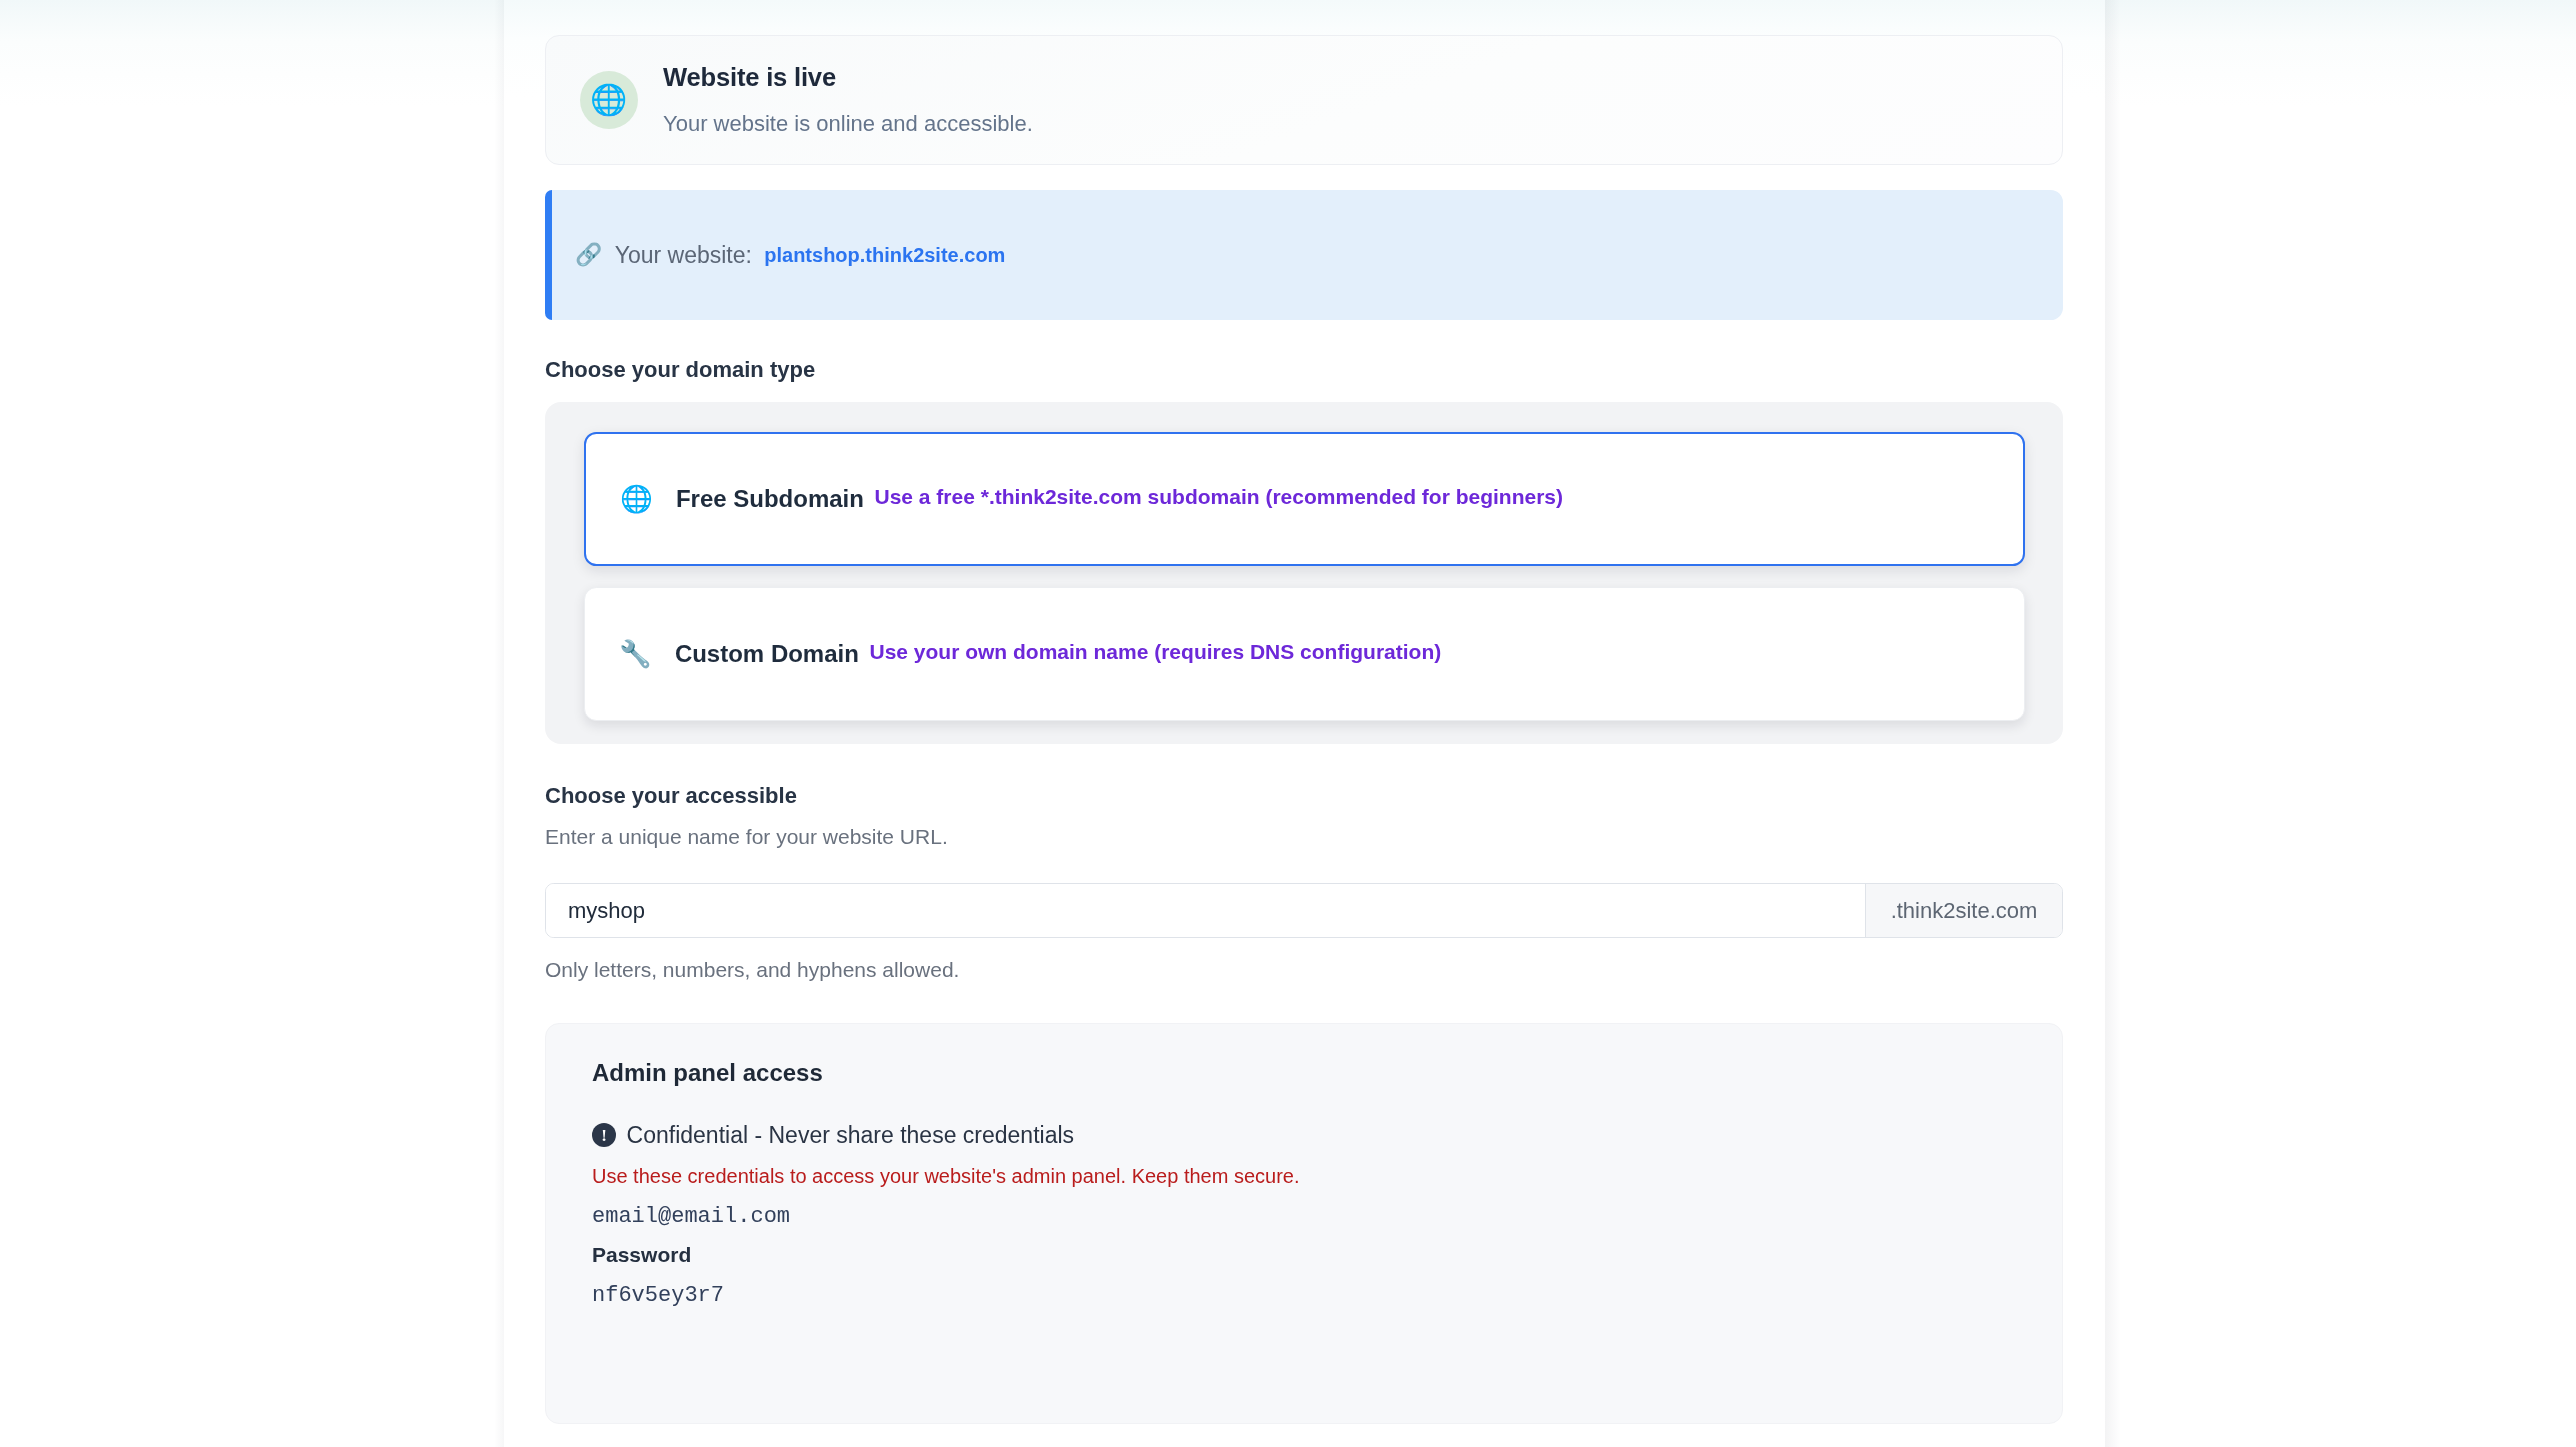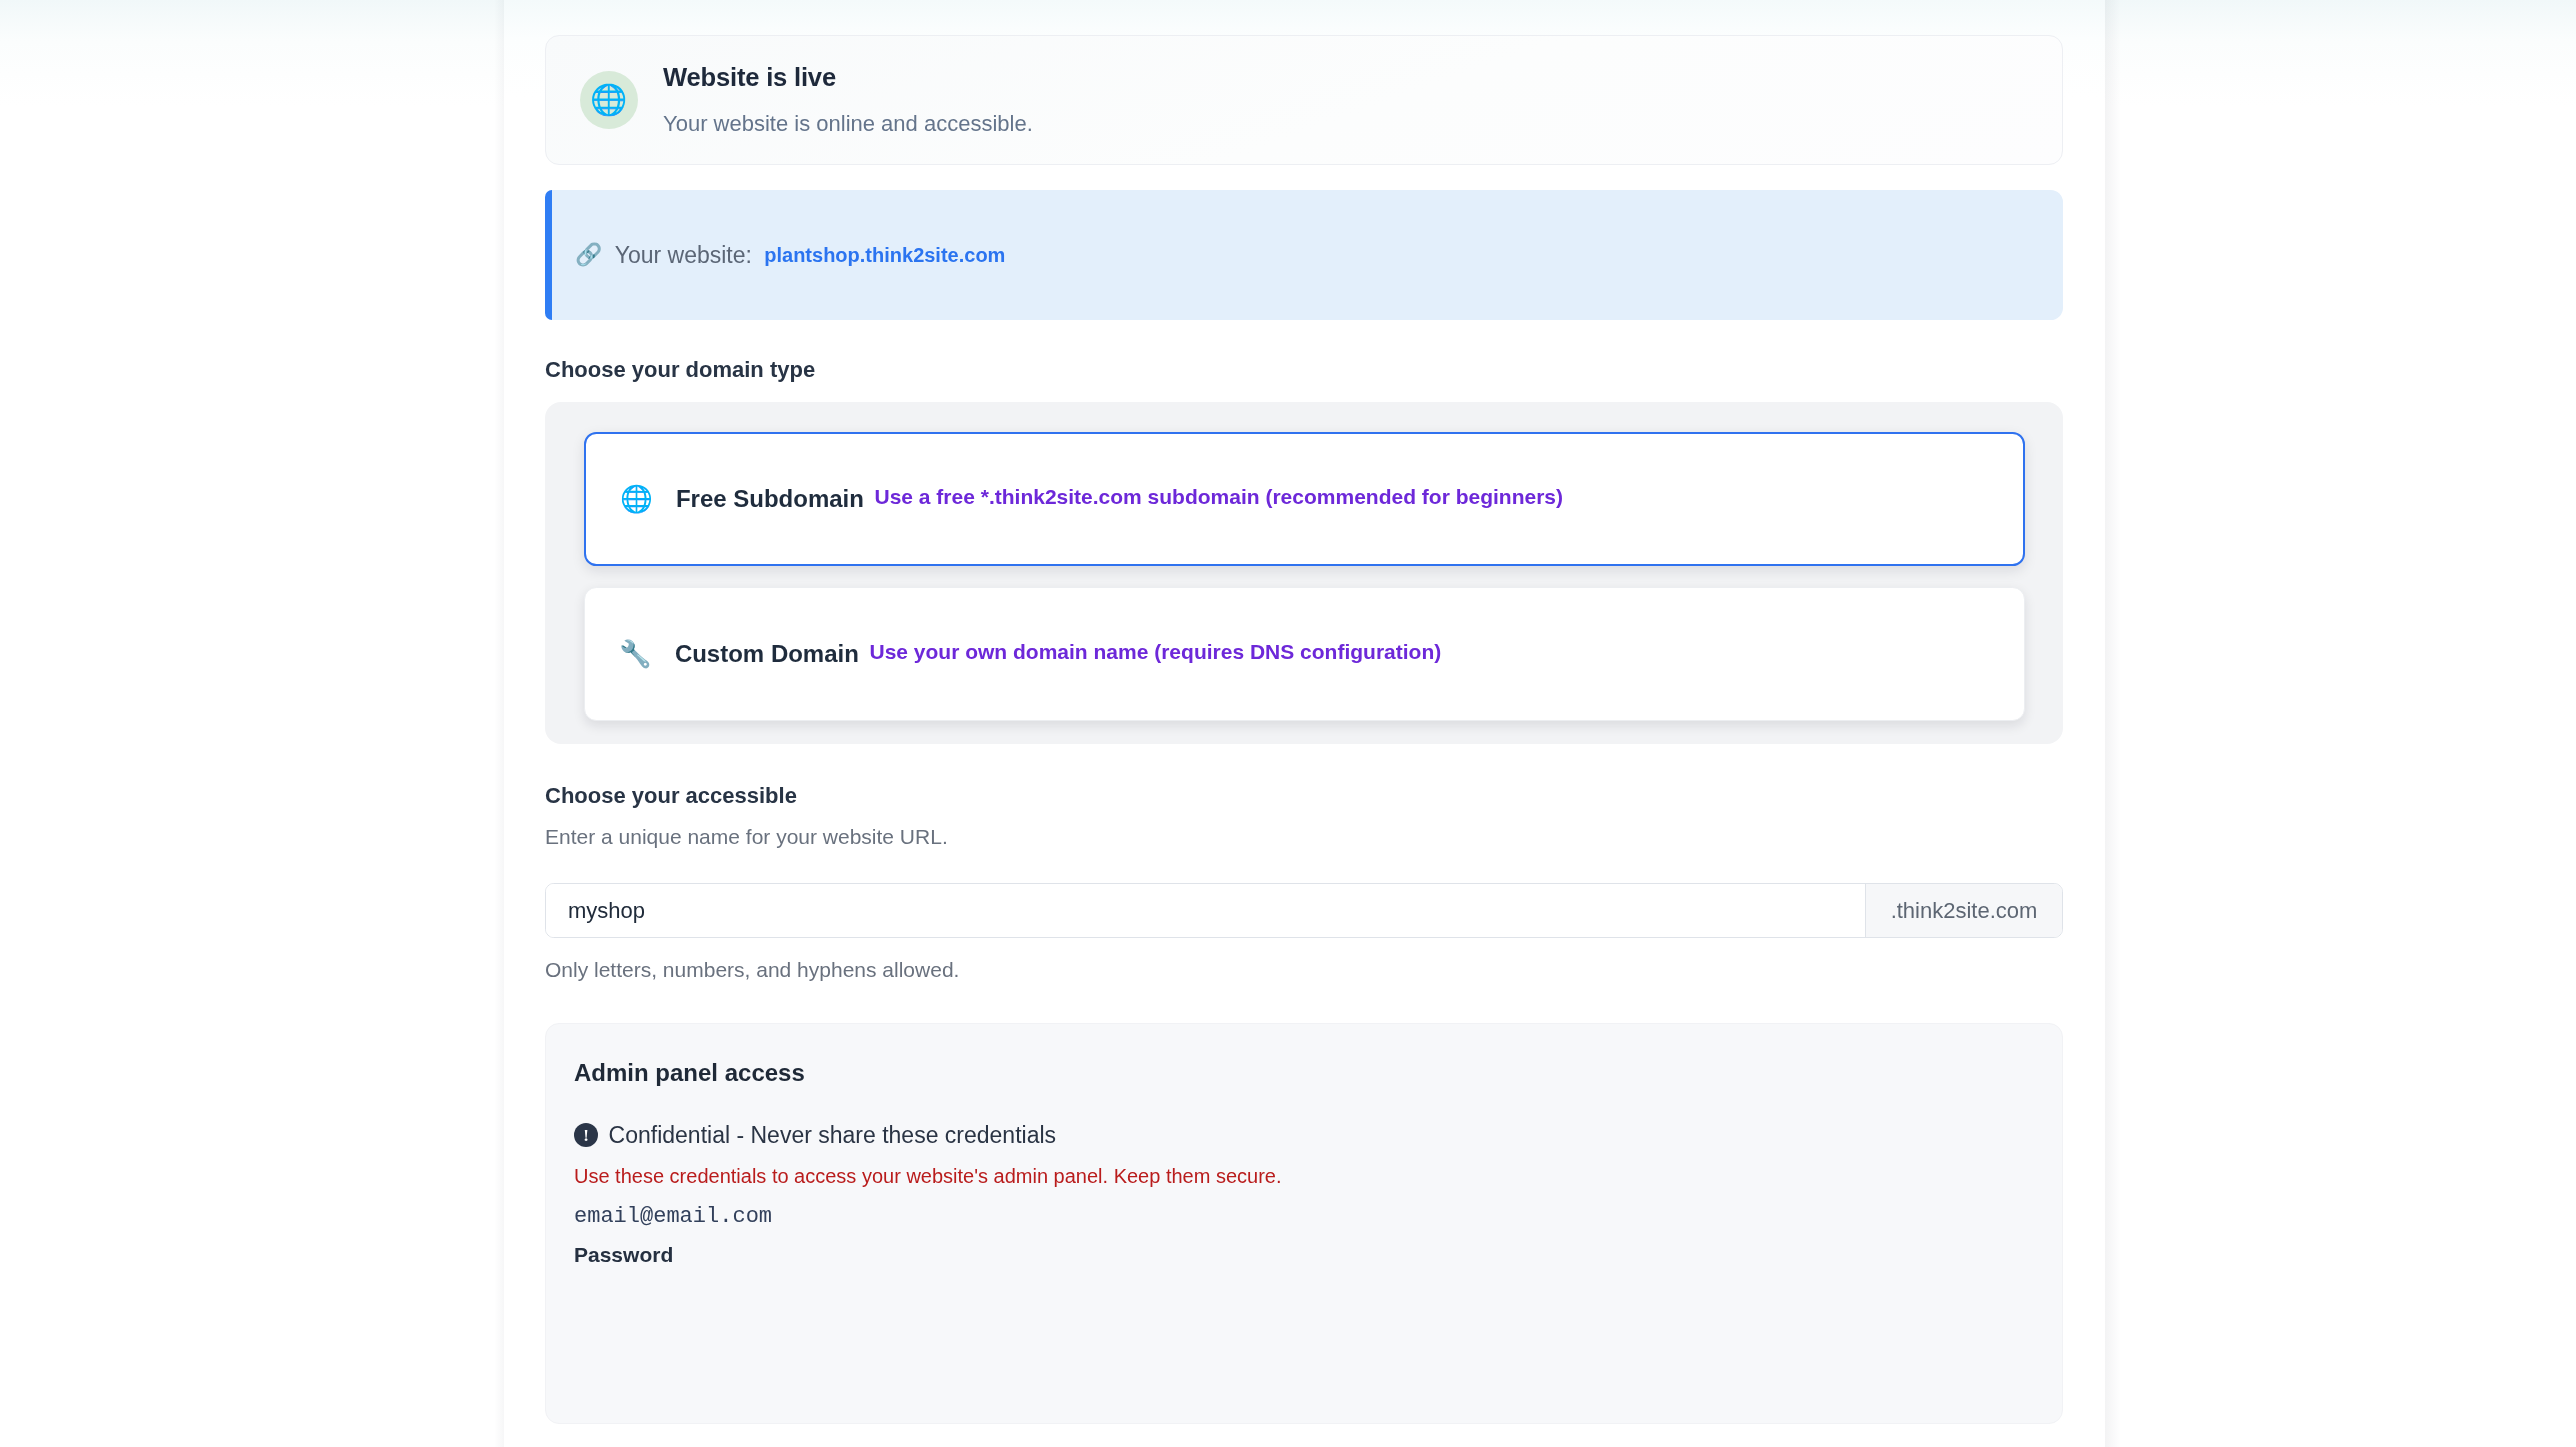--- a/index.html
+++ b/index.html
@@ -206,21 +206,21 @@
   }
 
   
   .admin-card {
     margin-top: 41px;
     width: 1518px;
     height: 401px;
     background: #f7f8fa;
     border: 0.9px solid #f1f2f5;
     border-radius: 14px;
-    padding: 35px 28px;
+    padding: 35px 46px;
   }
   .admin-title {
     font-size: 24px;
     font-weight: bold;
     color: #1f2937;
   }
   .confidential-row {
     display: flex;
     align-items: center;
     gap: 10.6px;
@@ -324,17 +324,18 @@
       <div class="confidential-row">
         <span class="excl-icon">!</span>
         <span class="confidential-text">Confidential - Never share these credentials</span>
       </div>
 
       <div class="admin-desc">Use these credentials to access your website's admin panel. Keep them secure.</div>
 
       <div class="cred-value">email@email.com</div>
 
       <div class="cred-label tight">Password</div>
+      <div class="cred-value">nf6v5ey3r7</div>
     </div>
 
   </div>
 </div>
 
 
 </body></html>

